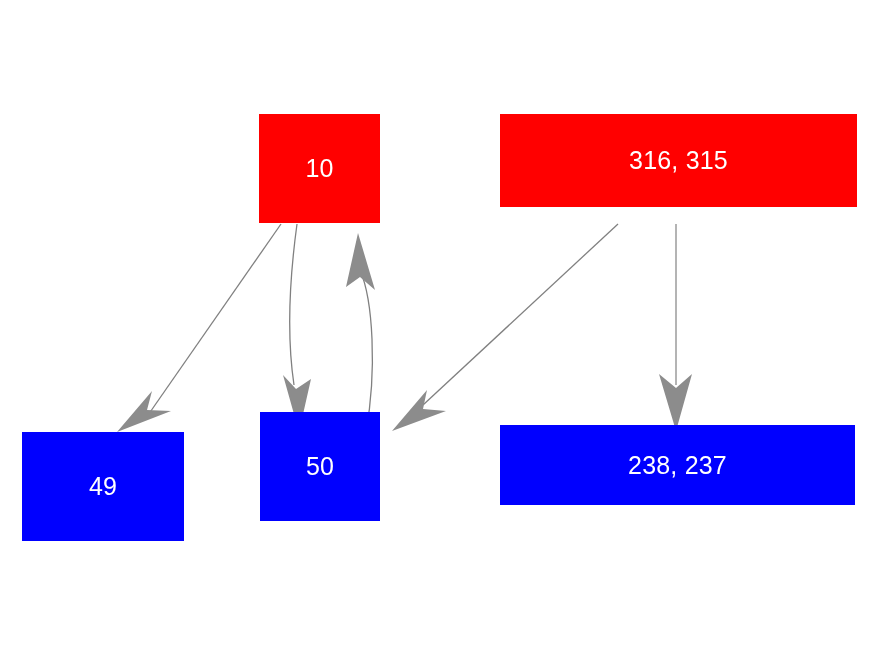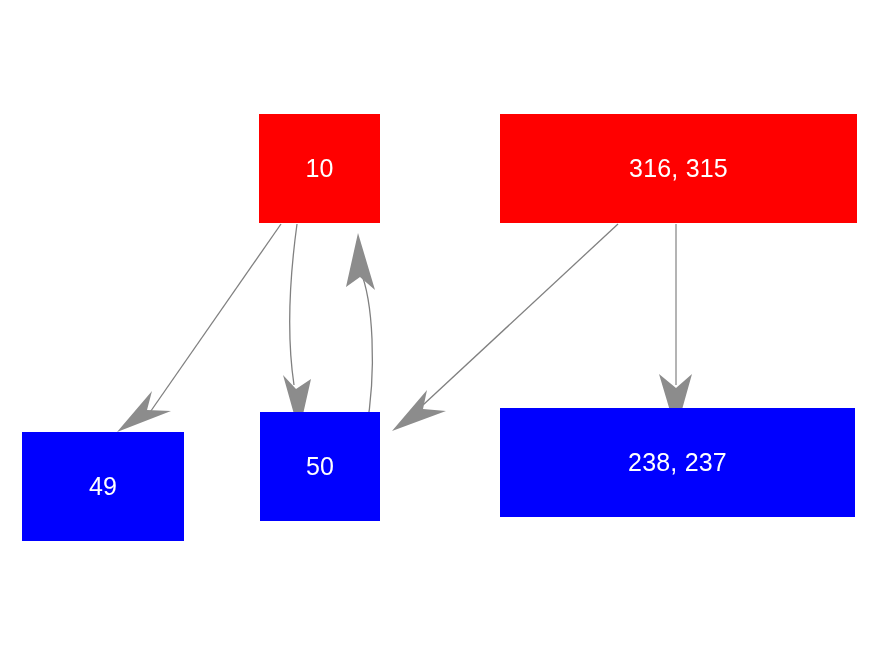--- a/index.html
+++ b/index.html
@@ -75,29 +75,29 @@
     <g>
       <path d="M 676 224 L 676 385" fill="none" stroke="#b4b4b4" stroke-width="2"></path>
       <path d="M 676 431 L 659 374 L 676 388 L 692 374 Z" fill="#8c8c8c" stroke="none"></path>
     </g>
   </svg>
 
   <div class="node" style="left:259px; top:114px; width:121px; height:109px; background:#ff0000;">
     <span class="node-label">10</span>
   </div>
 
-  <div class="node" style="left:500px; top:114px; width:357px; height:109px; background:#ff0000;">
+  <div class="node" style="left:500px; top:114px; width:357px; height:93px; background:#ff0000;">
     <span class="node-label">316, 315</span>
   </div>
 
   <div class="node" style="left:22px; top:432px; width:162px; height:109px; background:#0000ff;">
     <span class="node-label">49</span>
   </div>
 
   <div class="node" style="left:260px; top:412px; width:120px; height:109px; background:#0000ff;">
     <span class="node-label">50</span>
   </div>
 
-  <div class="node" style="left:500px; top:408px; width:355px; height:109px; background:#0000ff;">
+  <div class="node" style="left:500px; top:425px; width:355px; height:80px; background:#0000ff;">
     <span class="node-label">238, 237</span>
   </div>
 
 </div>
 
 </body></html>

